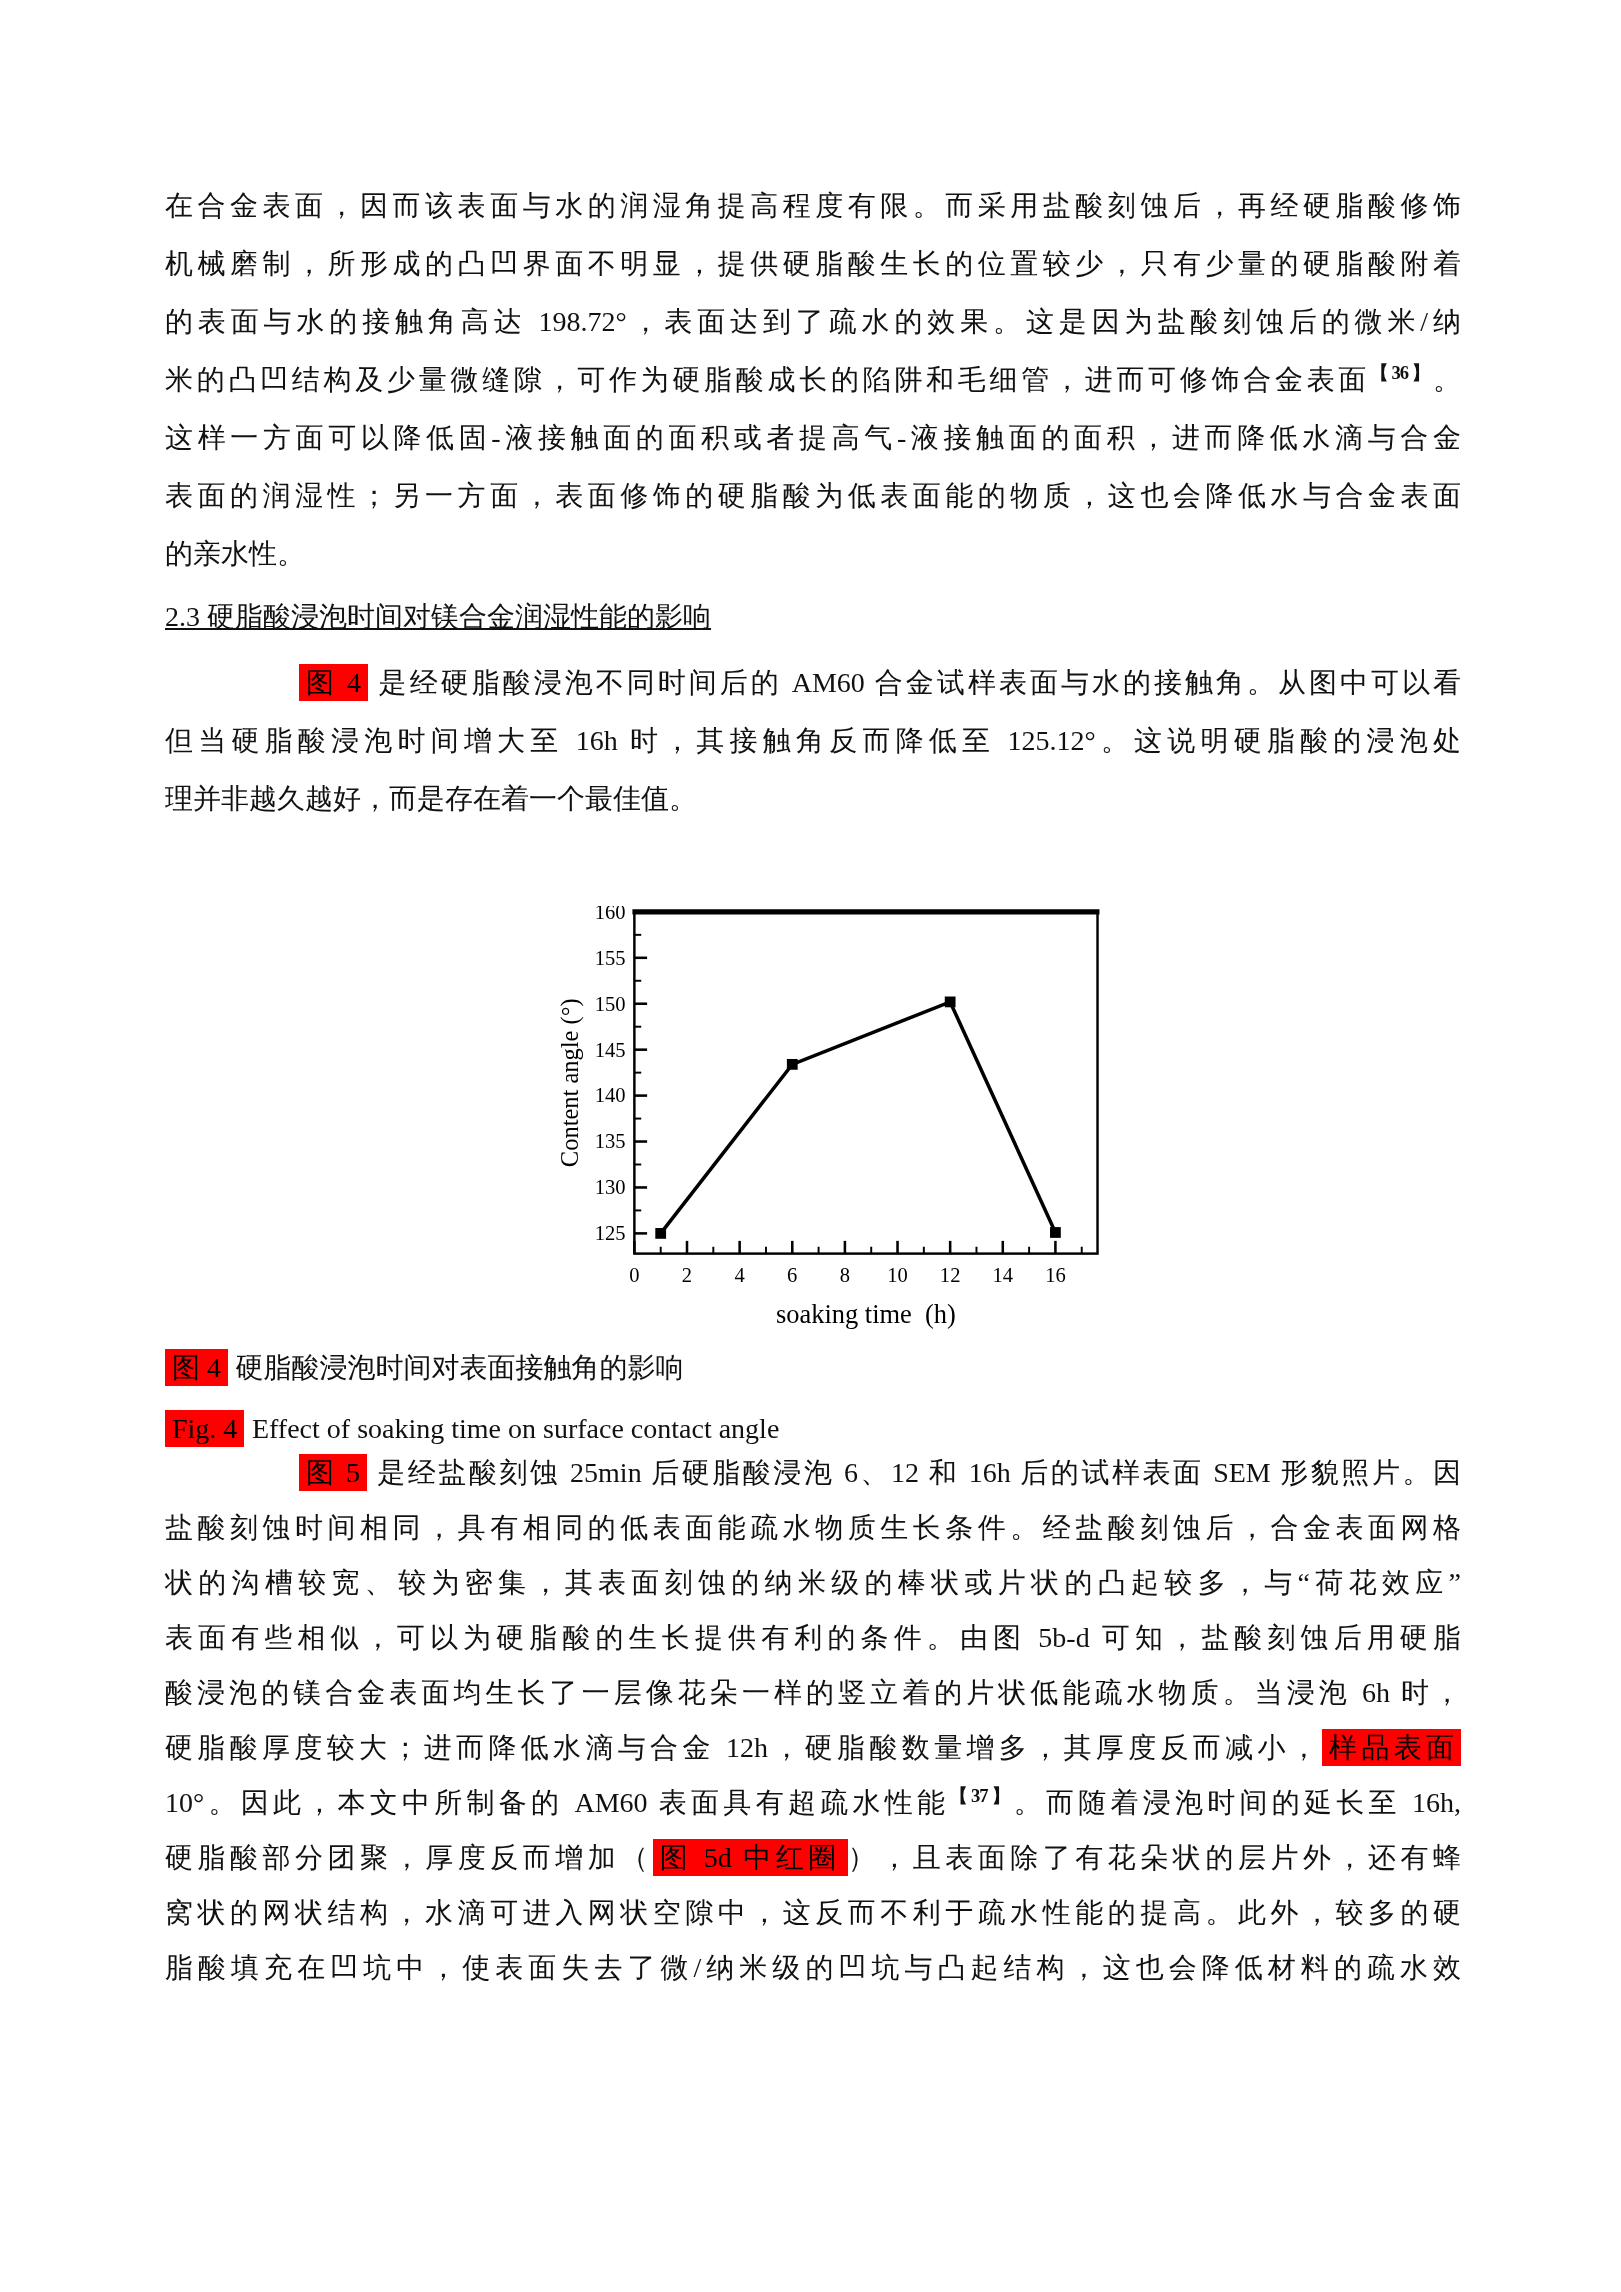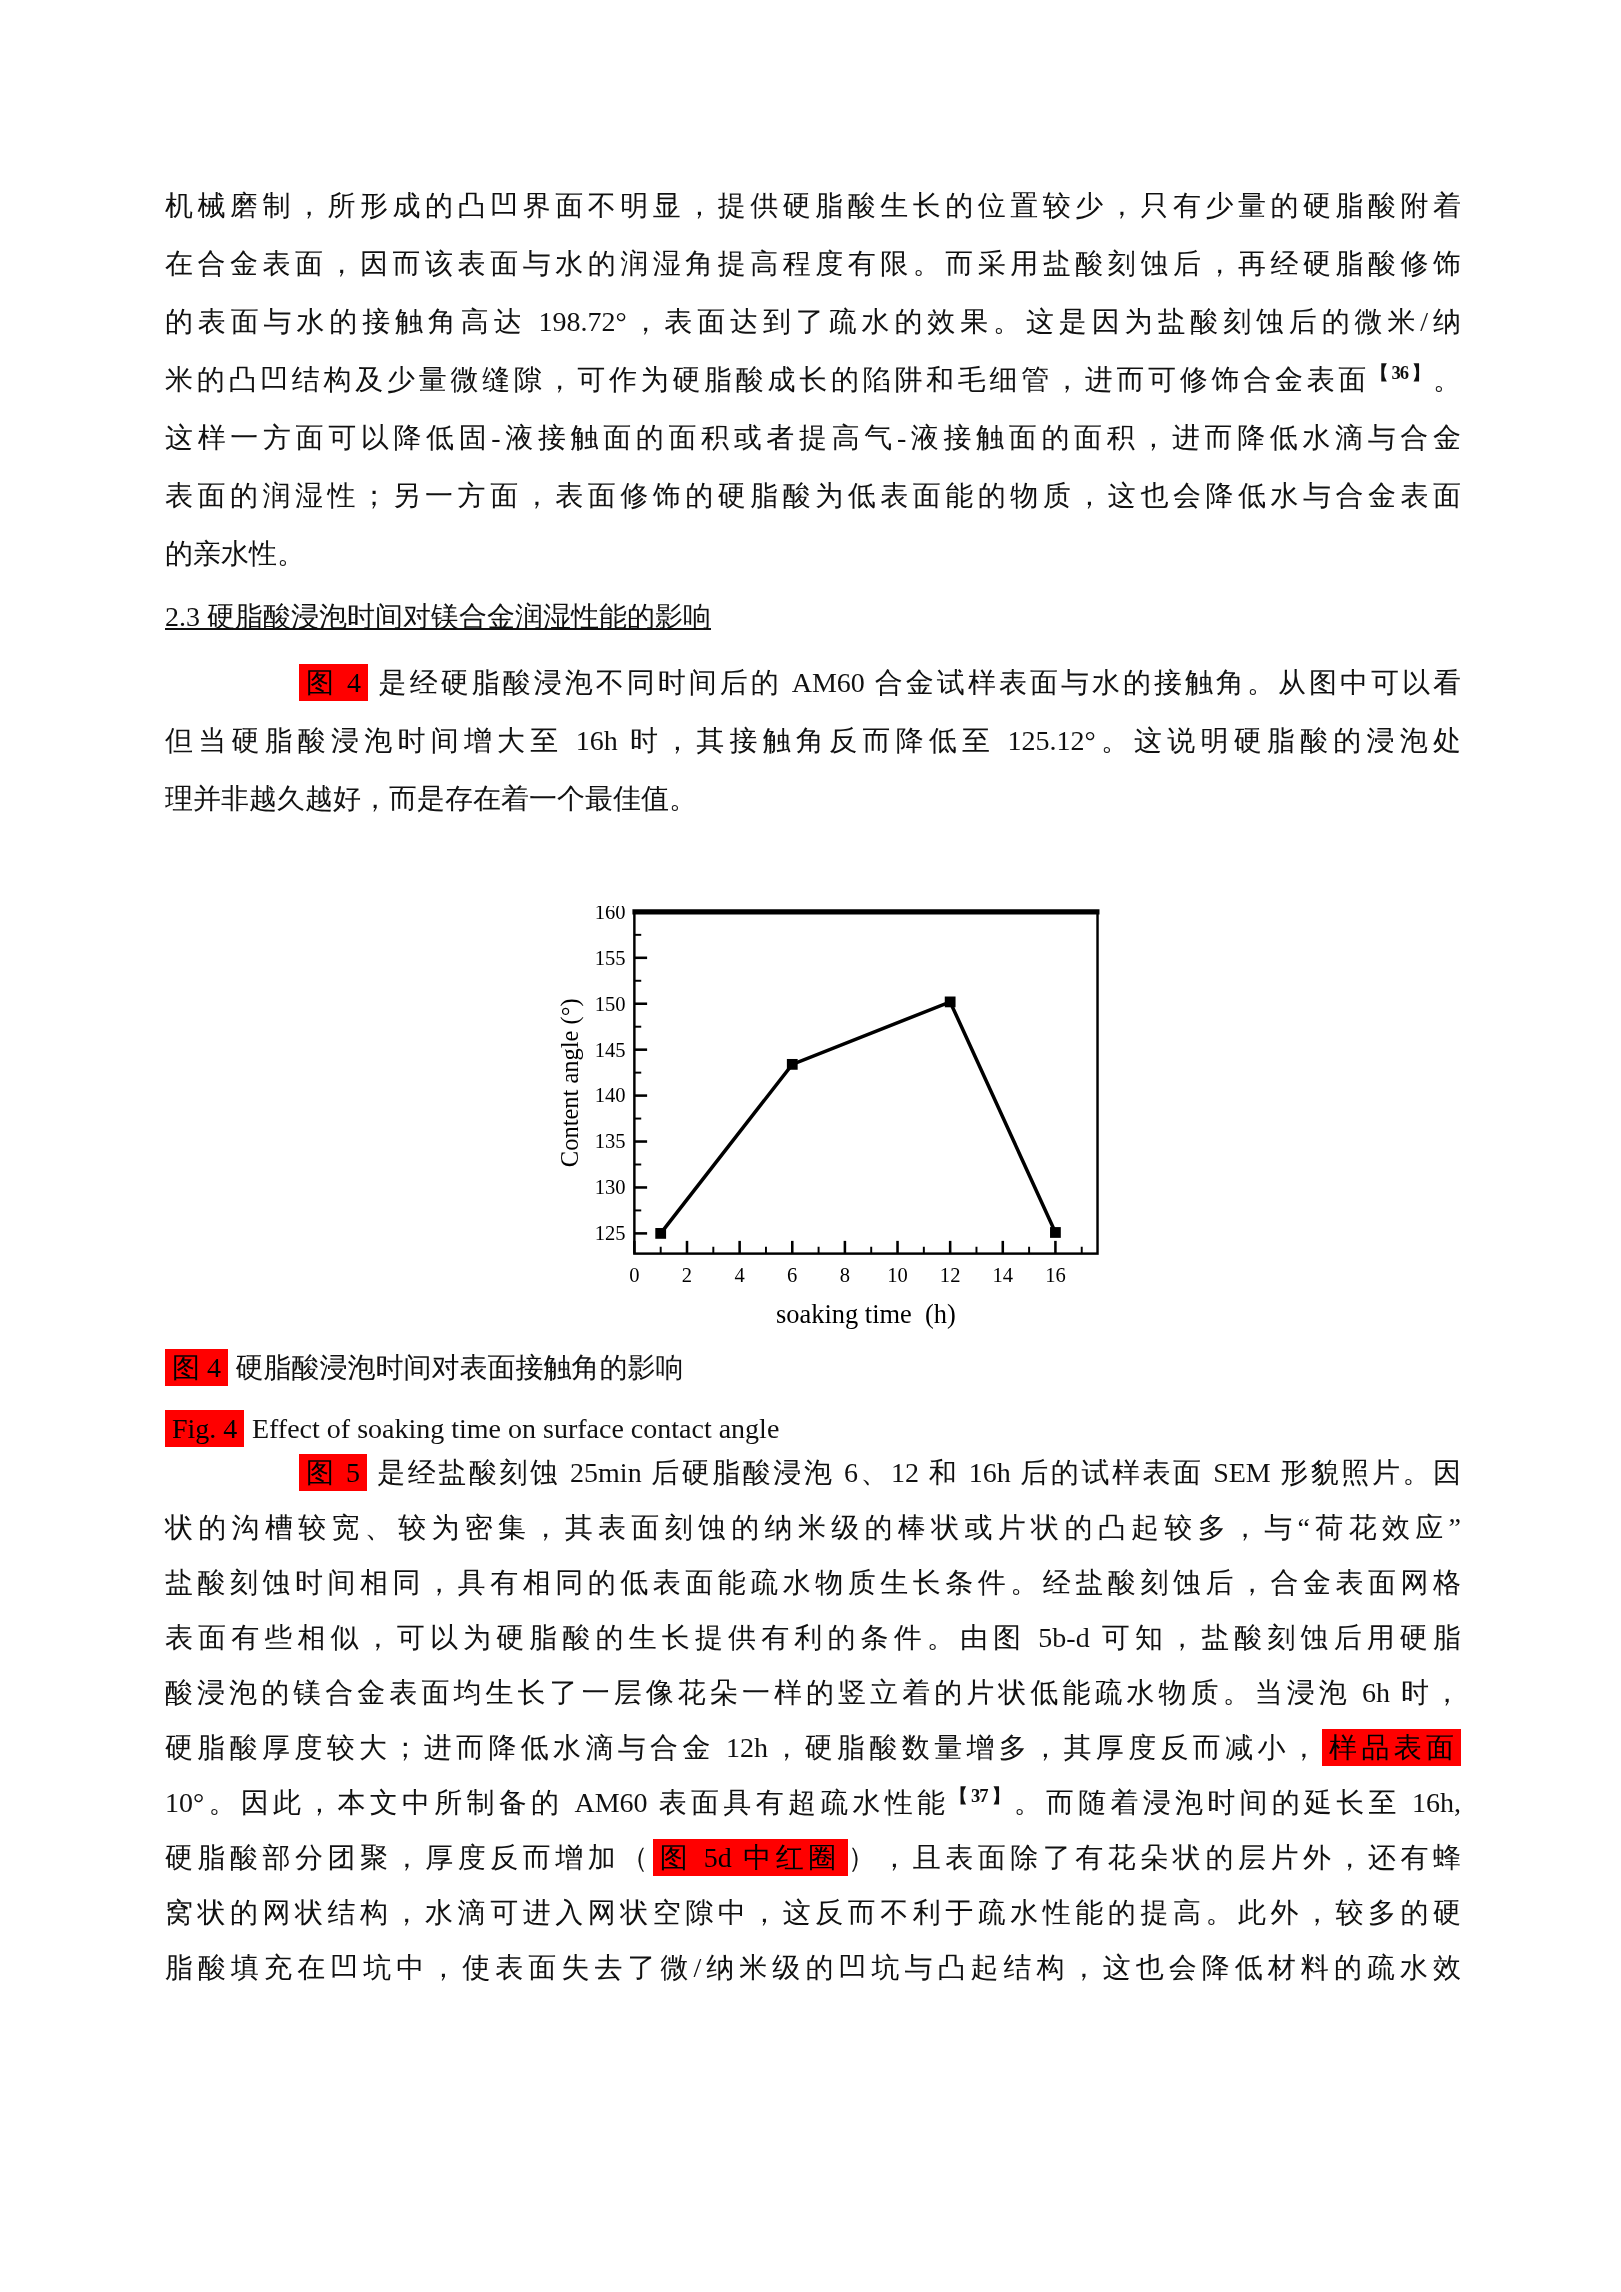--- a/index.html
+++ b/index.html
@@ -22,22 +22,22 @@
   svg .axis-title-x{font-size:27px;}
   svg .axis-title-y{font-size:25px;}
 </style>
 </head>
 <body>
 
 <div class="page">
   <div class="content">
 
     <div class="block p1" style="top:177px;">
+      <span class="ln">在合金表面，因而该表面与水的润湿角提高程度有限。而采用盐酸刻蚀后，再经硬脂酸修饰</span>
       <span class="ln">机械磨制，所形成的凸凹界面不明显，提供硬脂酸生长的位置较少，只有少量的硬脂酸附着</span>
-      <span class="ln">在合金表面，因而该表面与水的润湿角提高程度有限。而采用盐酸刻蚀后，再经硬脂酸修饰</span>
       <span class="ln">的表面与水的接触角高达 198.72°，表面达到了疏水的效果。这是因为盐酸刻蚀后的微米/纳</span>
       <span class="ln"><span>米的凸凹结构及少量微缝隙，可作为硬脂酸成长的陷阱和毛细管，进而可修饰合金表面</span><sup class="ref">【36】</sup><span>。</span></span>
       <span class="ln">这样一方面可以降低固-液接触面的面积或者提高气-液接触面的面积，进而降低水滴与合金</span>
       <span class="ln">表面的润湿性；另一方面，表面修饰的硬脂酸为低表面能的物质，这也会降低水与合金表面</span>
       <span class="ln last">的亲水性。</span>
     </div>
 
     <h2 class="block heading" style="top:588px;">2.3 硬脂酸浸泡时间对镁合金润湿性能的影响</h2>
 
     <div class="block p2" style="top:654px;">
@@ -112,22 +112,22 @@
 
     <div class="block caption" style="top:1339px;">
       <span class="hl hl-sp">图 4</span><span>硬脂酸浸泡时间对表面接触角的影响</span>
     </div>
     <div class="block caption" style="top:1400px;">
       <span class="hl hl-sp">Fig. 4</span><span>Effect of soaking time on surface contact angle</span>
     </div>
 
     <div class="block p3" style="top:1445px;">
       <span class="ln indent"><span class="hl hl-sp">图 5</span><span>是经盐酸刻蚀 25min 后硬脂酸浸泡 6、12 和 16h 后的试样表面 SEM 形貌照片。因</span></span>
+      <span class="ln">盐酸刻蚀时间相同，具有相同的低表面能疏水物质生长条件。经盐酸刻蚀后，合金表面网格</span>
       <span class="ln">状的沟槽较宽、较为密集，其表面刻蚀的纳米级的棒状或片状的凸起较多，与“荷花效应”</span>
-      <span class="ln">盐酸刻蚀时间相同，具有相同的低表面能疏水物质生长条件。经盐酸刻蚀后，合金表面网格</span>
       <span class="ln">表面有些相似，可以为硬脂酸的生长提供有利的条件。由图 5b-d 可知，盐酸刻蚀后用硬脂</span>
       <span class="ln">酸浸泡的镁合金表面均生长了一层像花朵一样的竖立着的片状低能疏水物质。当浸泡 6h 时，</span>
       <span class="ln"><span>硬脂酸厚度较大；进而降低水滴与合金 12h，硬脂酸数量增多，其厚度反而减小，</span><span class="hl">样品表面</span></span>
       <span class="ln"><span>10°。因此，本文中所制备的 AM60 表面具有超疏水性能</span><sup class="ref">【37】</sup><span>。而随着浸泡时间的延长至 16h,</span></span>
       <span class="ln"><span>硬脂酸部分团聚，厚度反而增加（</span><span class="hl">图 5d 中红圈</span><span>），且表面除了有花朵状的层片外，还有蜂</span></span>
       <span class="ln">窝状的网状结构，水滴可进入网状空隙中，这反而不利于疏水性能的提高。此外，较多的硬</span>
       <span class="ln">脂酸填充在凹坑中，使表面失去了微/纳米级的凹坑与凸起结构，这也会降低材料的疏水效</span>
     </div>
 
   </div>

